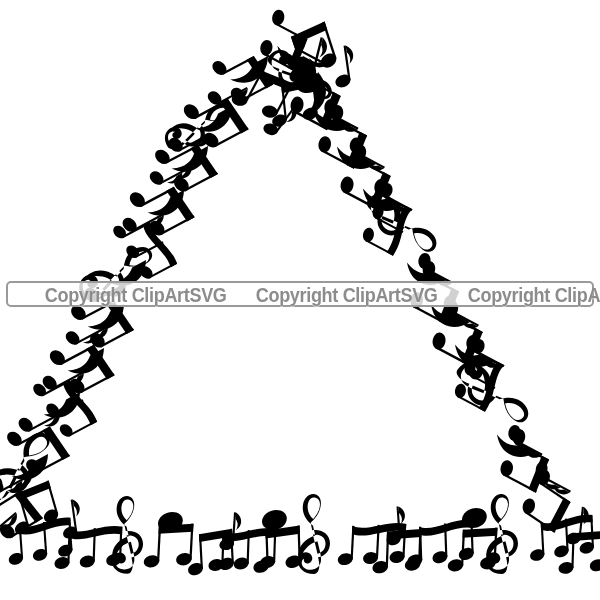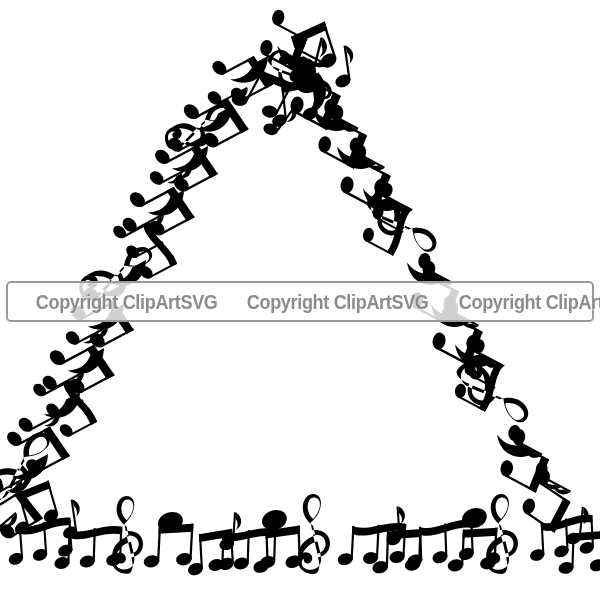--- a/index.html
+++ b/index.html
@@ -15,29 +15,29 @@
     position:absolute;inset:0;
     width:600px;height:600px;
     background:#ffffff;
   }
   #art-svg{display:block;width:600px;height:600px;}
 
   
   #watermark-banner{
     position:absolute;
     left:6px;top:281px;
-    width:588px;height:41px;
+    width:588px;height:26px;
     box-sizing:border-box;
     border:2px solid #9a9a9a;
     border-radius:5px;
     background:rgba(255,255,255,0.82);
     display:flex;
     align-items:center;
     justify-content:space-between;
-    padding:0 13px;
+    padding:0 22px;
     z-index:5;
     pointer-events:none;
   }
   .wm-text{
     color:#8c8c8c;
     font-family:"Liberation Sans",sans-serif;
     font-weight:bold;
     font-size:21px;
     line-height:21px;
     letter-spacing:-0.4px;

